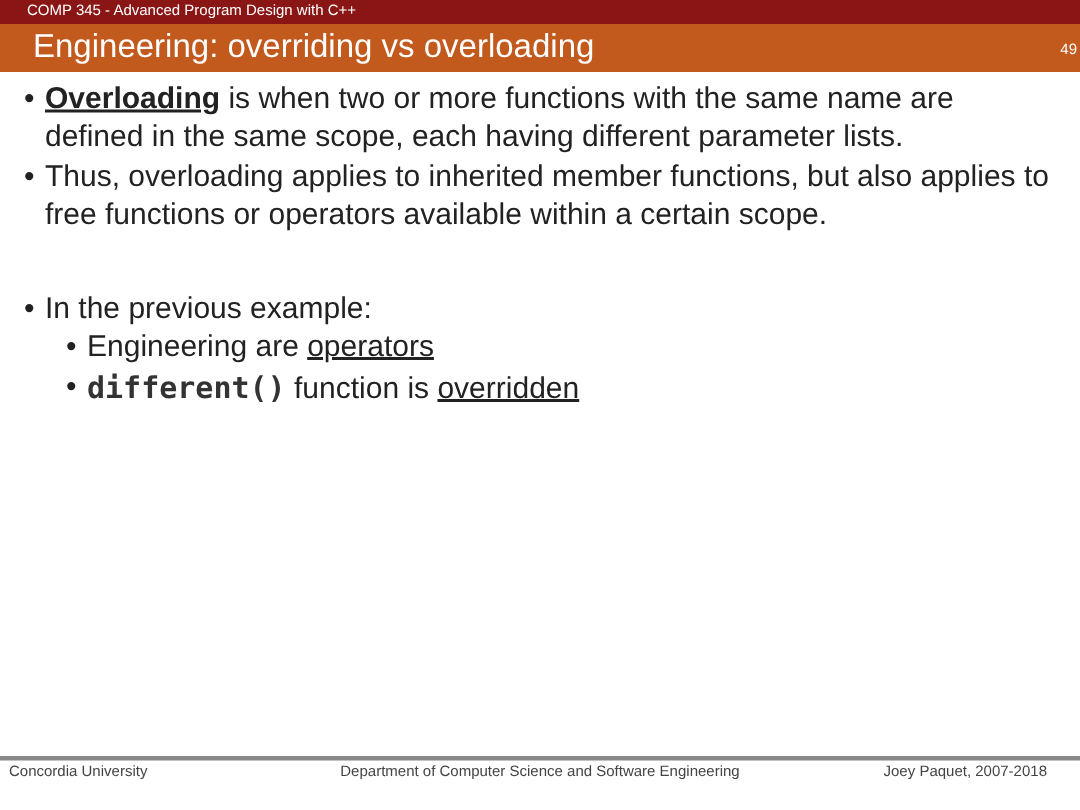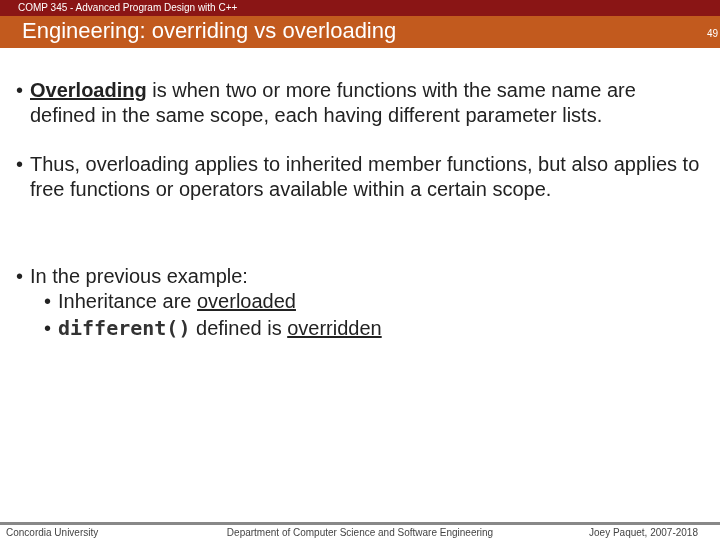--- a/index.html
+++ b/index.html
@@ -3,30 +3,30 @@
 <meta charset="utf-8">
 <style>
   * { margin: 0; padding: 0; box-sizing: border-box; }
   html, body { width: 720px; height: 540px; font-family: "Segoe UI Light", "Segoe UI", Arial, sans-serif; background: #fff; color: #222; }
   .slide { position: relative; width: 720px; height: 540px; }
   .topbar { width: 100%; height: 16px; background: #8a1515; color: #fff; font-size: 10px; line-height: 16px; padding: 0 18px; font-weight: 300; }
   .topbar .page { position: absolute; right: 2px; top: 0; margin-top: 26px; }
   .titlebar { background: #c25a1e; color: #fff; font-size: 22px; font-weight: 300; padding: 2px 0 4px 22px; }
   .content { padding: 6px 14px 0 14px; font-size: 20px; font-weight: 300; line-height: 1.25; }
   .content ul { list-style: none; }
-  .content ul.top > li { position: relative; padding-left: 16px; margin-bottom: 2px; margin-top: 24px; }
+  .content ul.top > li { position: relative; padding-left: 16px; margin-bottom: 2px; }
   .content ul.top > li::before { content: "•"; position: absolute; left: 2px; top: 0; }
   .content ul.sub { margin-left: 12px; }
   .content ul.sub > li { position: relative; padding-left: 16px; margin-bottom: 2px; }
   .content ul.sub > li::before { content: "•"; position: absolute; left: 2px; top: 0; }
   .bu { font-weight: 600; text-decoration: underline; }
   .u { text-decoration: underline; }
   .code { font-family: "Consolas", monospace; font-weight: 600; color: #333; }
   .gap { height: 36px; }
-  .footer { position: absolute; left: 0; right: 0; bottom: 0; height: 18px; border-top: 3px solid #888; font-size: 10px; color: #444; padding: 2px 6px 0 6px; background: #fff; }
+  .footer { position: absolute; left: 0; right: 0; bottom: 0; height: 36px; border-top: 3px solid #888; font-size: 10px; color: #444; padding: 2px 6px 0 6px; background: #fff; }
   .footer .left { position: absolute; left: 6px; }
   .footer .center { position: absolute; left: 0; right: 0; text-align: center; }
   .footer .right { position: absolute; right: 22px; }
 </style>
 </head>
 <body>
 
 <div class="slide">
 
   <div class="topbar">
@@ -44,24 +44,24 @@
       <li>Thus, overloading applies to inherited member functions, but also applies to free functions or operators available within a certain scope.</li>
     </ul>
 
     <div class="gap"></div>
 
     <ul class="top">
       <li>
         <span>In the previous example:</span>
         <ul class="sub">
           <li>
-            <span>Inheritance are </span><span class="u">overloaded</span>
+            <span>Engineering are </span><span class="u">operators</span>
           </li>
           <li>
-            <span class="code">different()</span><span> defined is </span><span class="u">overridden</span>
+            <span class="code">different()</span><span> function is </span><span class="u">overridden</span>
           </li>
         </ul>
       </li>
     </ul>
   </div>
 
   <div class="footer">
     <span class="left">Concordia University</span>
     <span class="center">Department of Computer Science and Software Engineering</span>
     <span class="right">Joey Paquet, 2007-2018</span>

